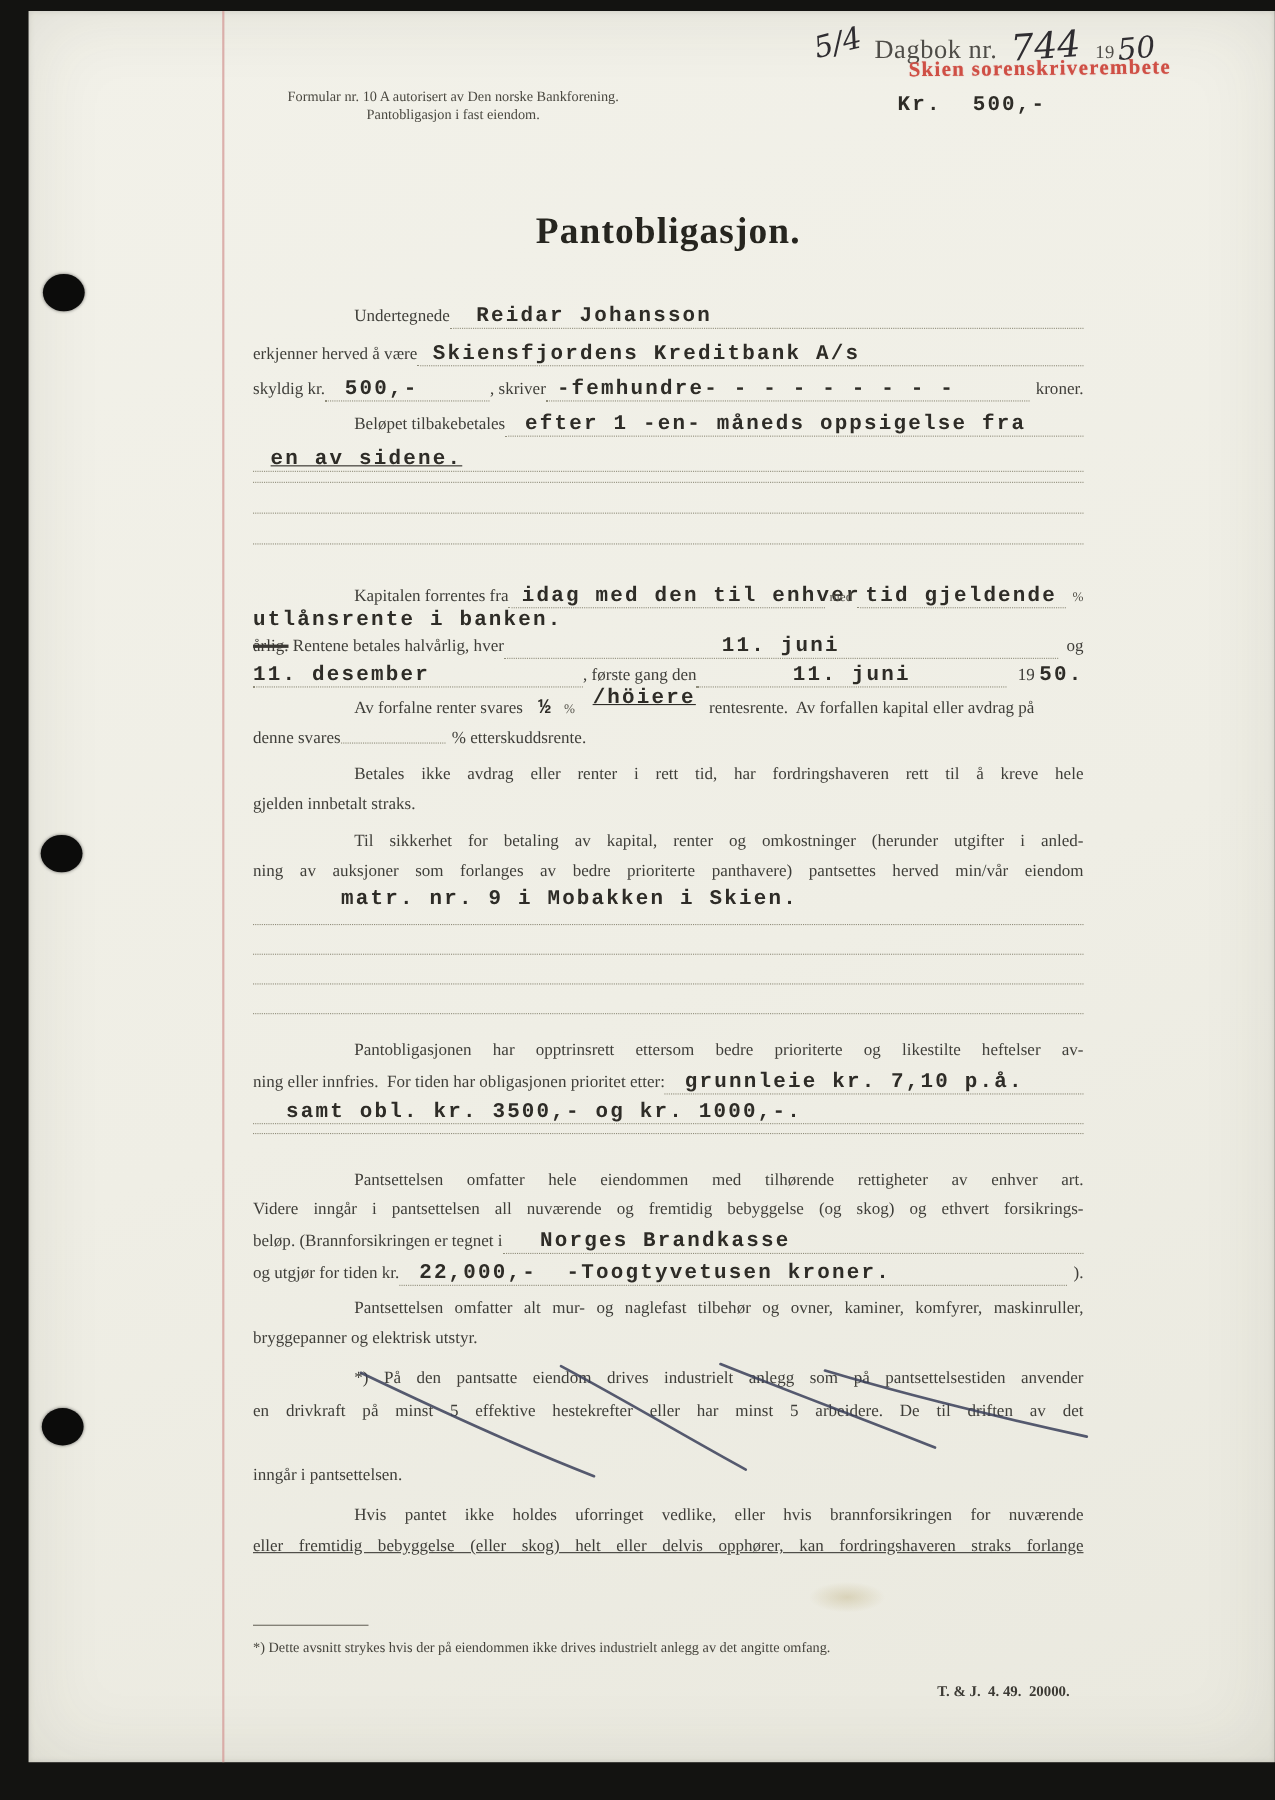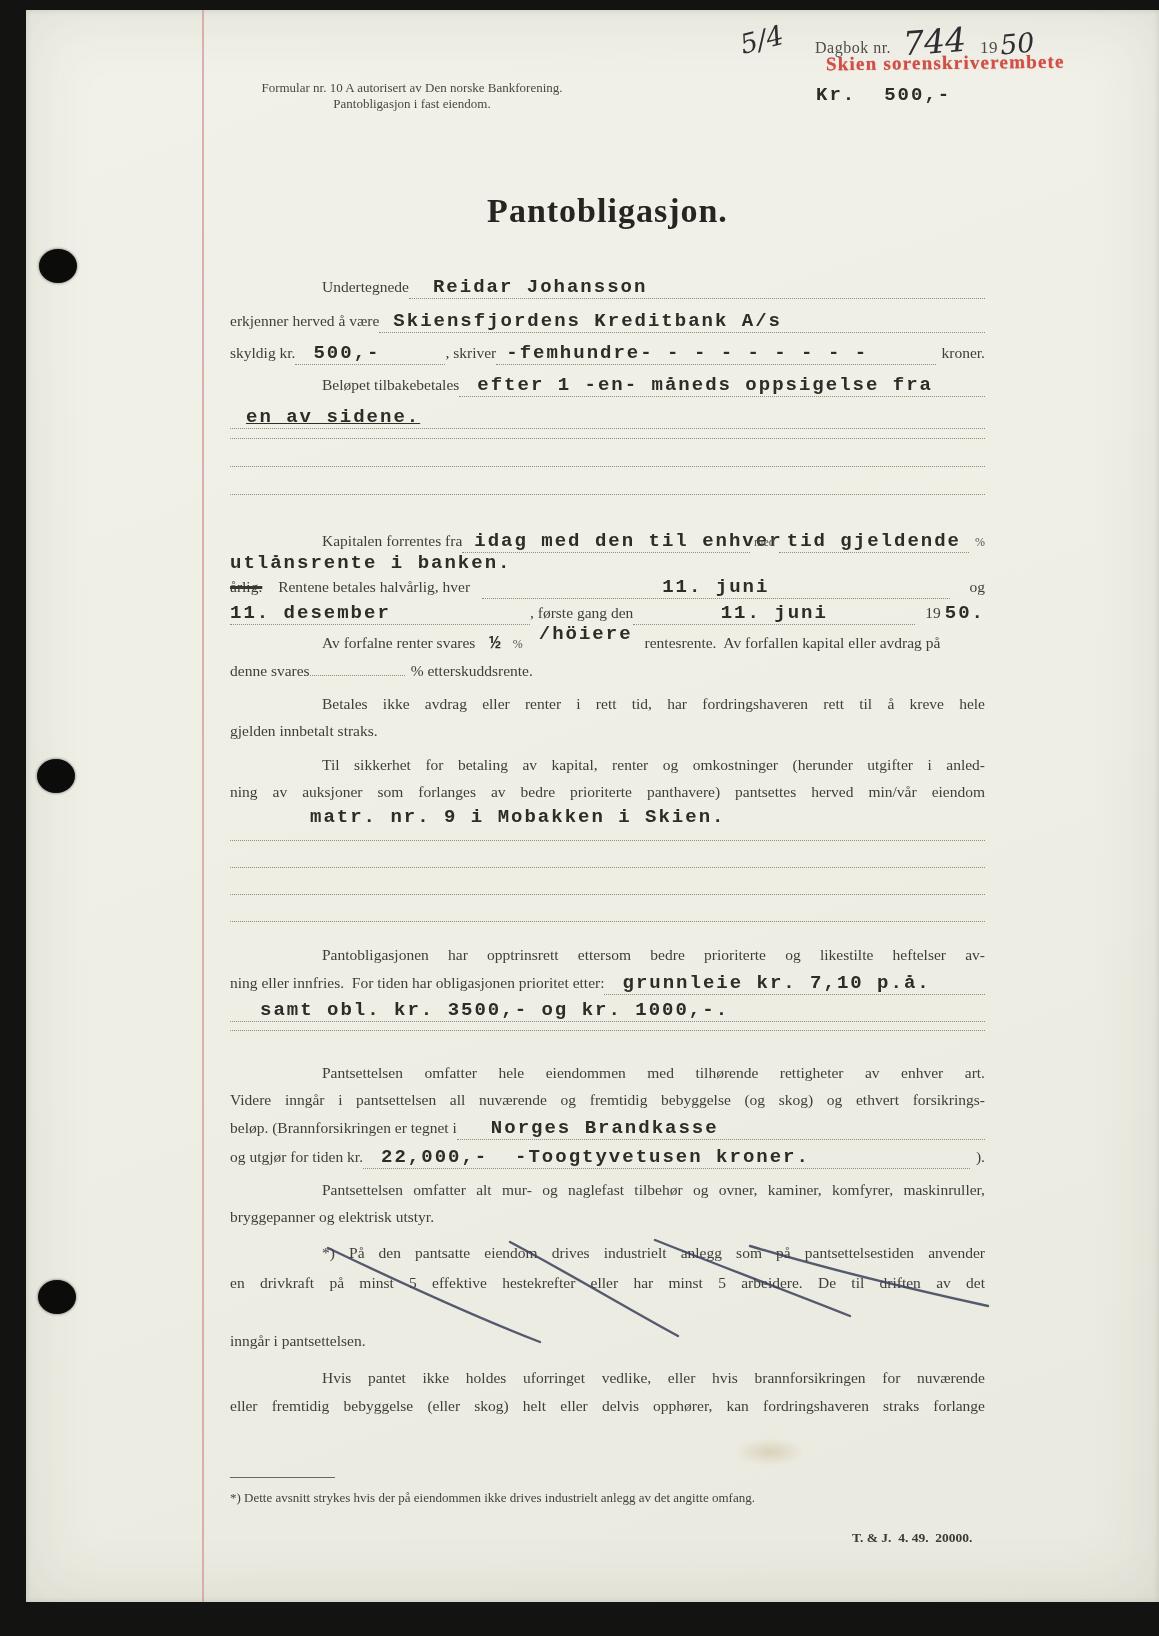--- a/index.html
+++ b/index.html
@@ -35,21 +35,21 @@
     position:absolute;text-align:center;font-size:34px;font-weight:700;
     letter-spacing:1px;color:#26251f;
   }
   .form-note{position:absolute;width:368px;text-align:center;font-size:13px;color:#4a4840;line-height:16px;}
   .stamp{
     position:absolute;font-size:19px;font-weight:600;letter-spacing:1.2px;
     color:var(--stamp_red,#cf4f45);
     text-shadow:0 0 1px rgba(207,79,69,.65);
     transform:rotate(-.6deg);white-space:pre;
   }
-  .stampink{font-size:16px;color:#4e4c47;letter-spacing:.5px;white-space:pre;margin-left:20px;}
+  .stampink{font-size:24px;color:#4e4c47;letter-spacing:.5px;white-space:pre;}
   .handwritten{
     font-family:"DejaVu Serif","Liberation Serif",serif;font-style:italic;color:#2f2d31;white-space:pre;
   }
   .hw-big{font-size:33px;transform:rotate(-4deg);margin-left:12px;}
   .hw-med{font-size:27px;transform:rotate(-5deg);margin-left:2px;}
   .date-frac{position:absolute;font-size:27px;transform:rotate(-14deg);}
   .strikes{position:absolute;}
   .strikes path{stroke:var(--ink_pen,#3a4059);stroke-width:2.4px;fill:none;opacity:.85;stroke-linecap:round;}
   .footrule{position:absolute;border-bottom:1px solid #6a685e;height:0;}
   .footnote{font-size:13px;color:#45433c;}
@@ -129,40 +129,40 @@
       <span class="fill dots typed" style="padding-left:12px;">idag med den til enhver</span>
       <span class="printed tiny" style="padding:0 4px;">med</span>
       <span class="typed dots" style="padding:0 8px;">tid gjeldende</span>
       <span class="printed tiny" style="padding-left:6px;">%</span>
     </div>
 
     <div class="line" style="left:230px;top:552px;">
       <span class="typed">utlånsrente i banken.</span>
     </div>
 
-    <div class="line" style="left:230px;top:576px;width:755px;gap:12px;">
+    <div class="line" style="left:230px;top:576px;width:755px;">
       <span class="printed overstruck">årlig.</span>
       <span class="printed"> Rentene betales halvårlig, hver</span>
       <span class="fill dots" style="text-align:center;"><span class="typed">11. juni</span></span>
       <span class="printed" style="padding-left:8px;">og</span>
     </div>
 
     <div class="line" style="left:230px;top:602px;width:755px;">
       <span class="typed dots" style="width:300px;box-sizing:border-box;">11. desember</span>
       <span class="printed">, første gang den</span>
       <span class="fill dots" style="text-align:center;"><span class="typed">11. juni</span></span>
       <span class="printed" style="padding:0 4px 0 10px;">19</span>
       <span class="typed">50.</span>
     </div>
 
     <div class="line" style="left:230px;top:632px;width:770px;">
       <span class="printed" style="margin-left:92px;">Av forfalne renter svares</span>
       <span class="typed" style="padding-left:14px;">½</span>
       <span class="printed tiny" style="padding-left:10px;">%</span>
-      <span class="typed raised" style="padding-left:16px;">/höiere</span>
+      <span class="typed raised" style="padding-left:16px;text-decoration:underline;">/höiere</span>
       <span class="printed" style="padding-left:12px;">rentesrente.  Av forfallen kapital eller avdrag på</span>
     </div>
 
     <div class="line" style="left:230px;top:662px;width:755px;">
       <span class="printed">denne svares</span>
       <span class="blank" style="width:95px;"></span>
       <span class="printed" style="padding-left:6px;">% etterskuddsrente.</span>
     </div>
 
     <div class="pline just" style="left:230px;top:694px;width:755px;padding-left:92px;">Betales ikke avdrag eller renter i rett tid, har fordringshaveren rett til å kreve hele</div>
@@ -211,21 +211,21 @@
     <div class="pline" style="left:230px;top:1331px;width:755px;">inngår i pantsettelsen.</div>
 
     <svg class="strikes" style="left:300px;top:1232px;" width="700" height="125" viewBox="0 0 700 125">
       <path d="M28,16 C95,48 175,85 240,110"></path>
       <path d="M210,10 C270,42 330,78 378,104"></path>
       <path d="M355,8 C420,34 495,62 550,84"></path>
       <path d="M450,14 C530,38 615,58 688,74"></path>
     </svg>
 
     <div class="pline just" style="left:230px;top:1368px;width:755px;padding-left:92px;">Hvis pantet ikke holdes uforringet vedlike, eller hvis brannforsikringen for nuværende</div>
-    <div class="pline just" style="left:230px;top:1396px;width:755px;">eller fremtidig bebyggelse (eller skog) helt eller delvis opphører, kan fordringshaveren straks forlange</div>
+    <div class="pline just" style="left:230px;top:1396px;width:755px;text-decoration:underline;">eller fremtidig bebyggelse (eller skog) helt eller delvis opphører, kan fordringshaveren straks forlange</div>
 
     <div class="stain" style="left:735px;top:1438px;width:70px;height:28px;"></div>
 
     <div class="footrule" style="left:230px;top:1477px;width:105px;"></div>
     <div class="pline footnote" style="left:230px;top:1488px;width:760px;">*) Dette avsnitt strykes hvis der på eiendommen ikke drives industrielt anlegg av det angitte omfang.</div>
 
     <div class="printcode" style="left:852px;top:1530px;">T. &amp; J.  4. 49.  20000.</div>
   </div>
 </div>
 

